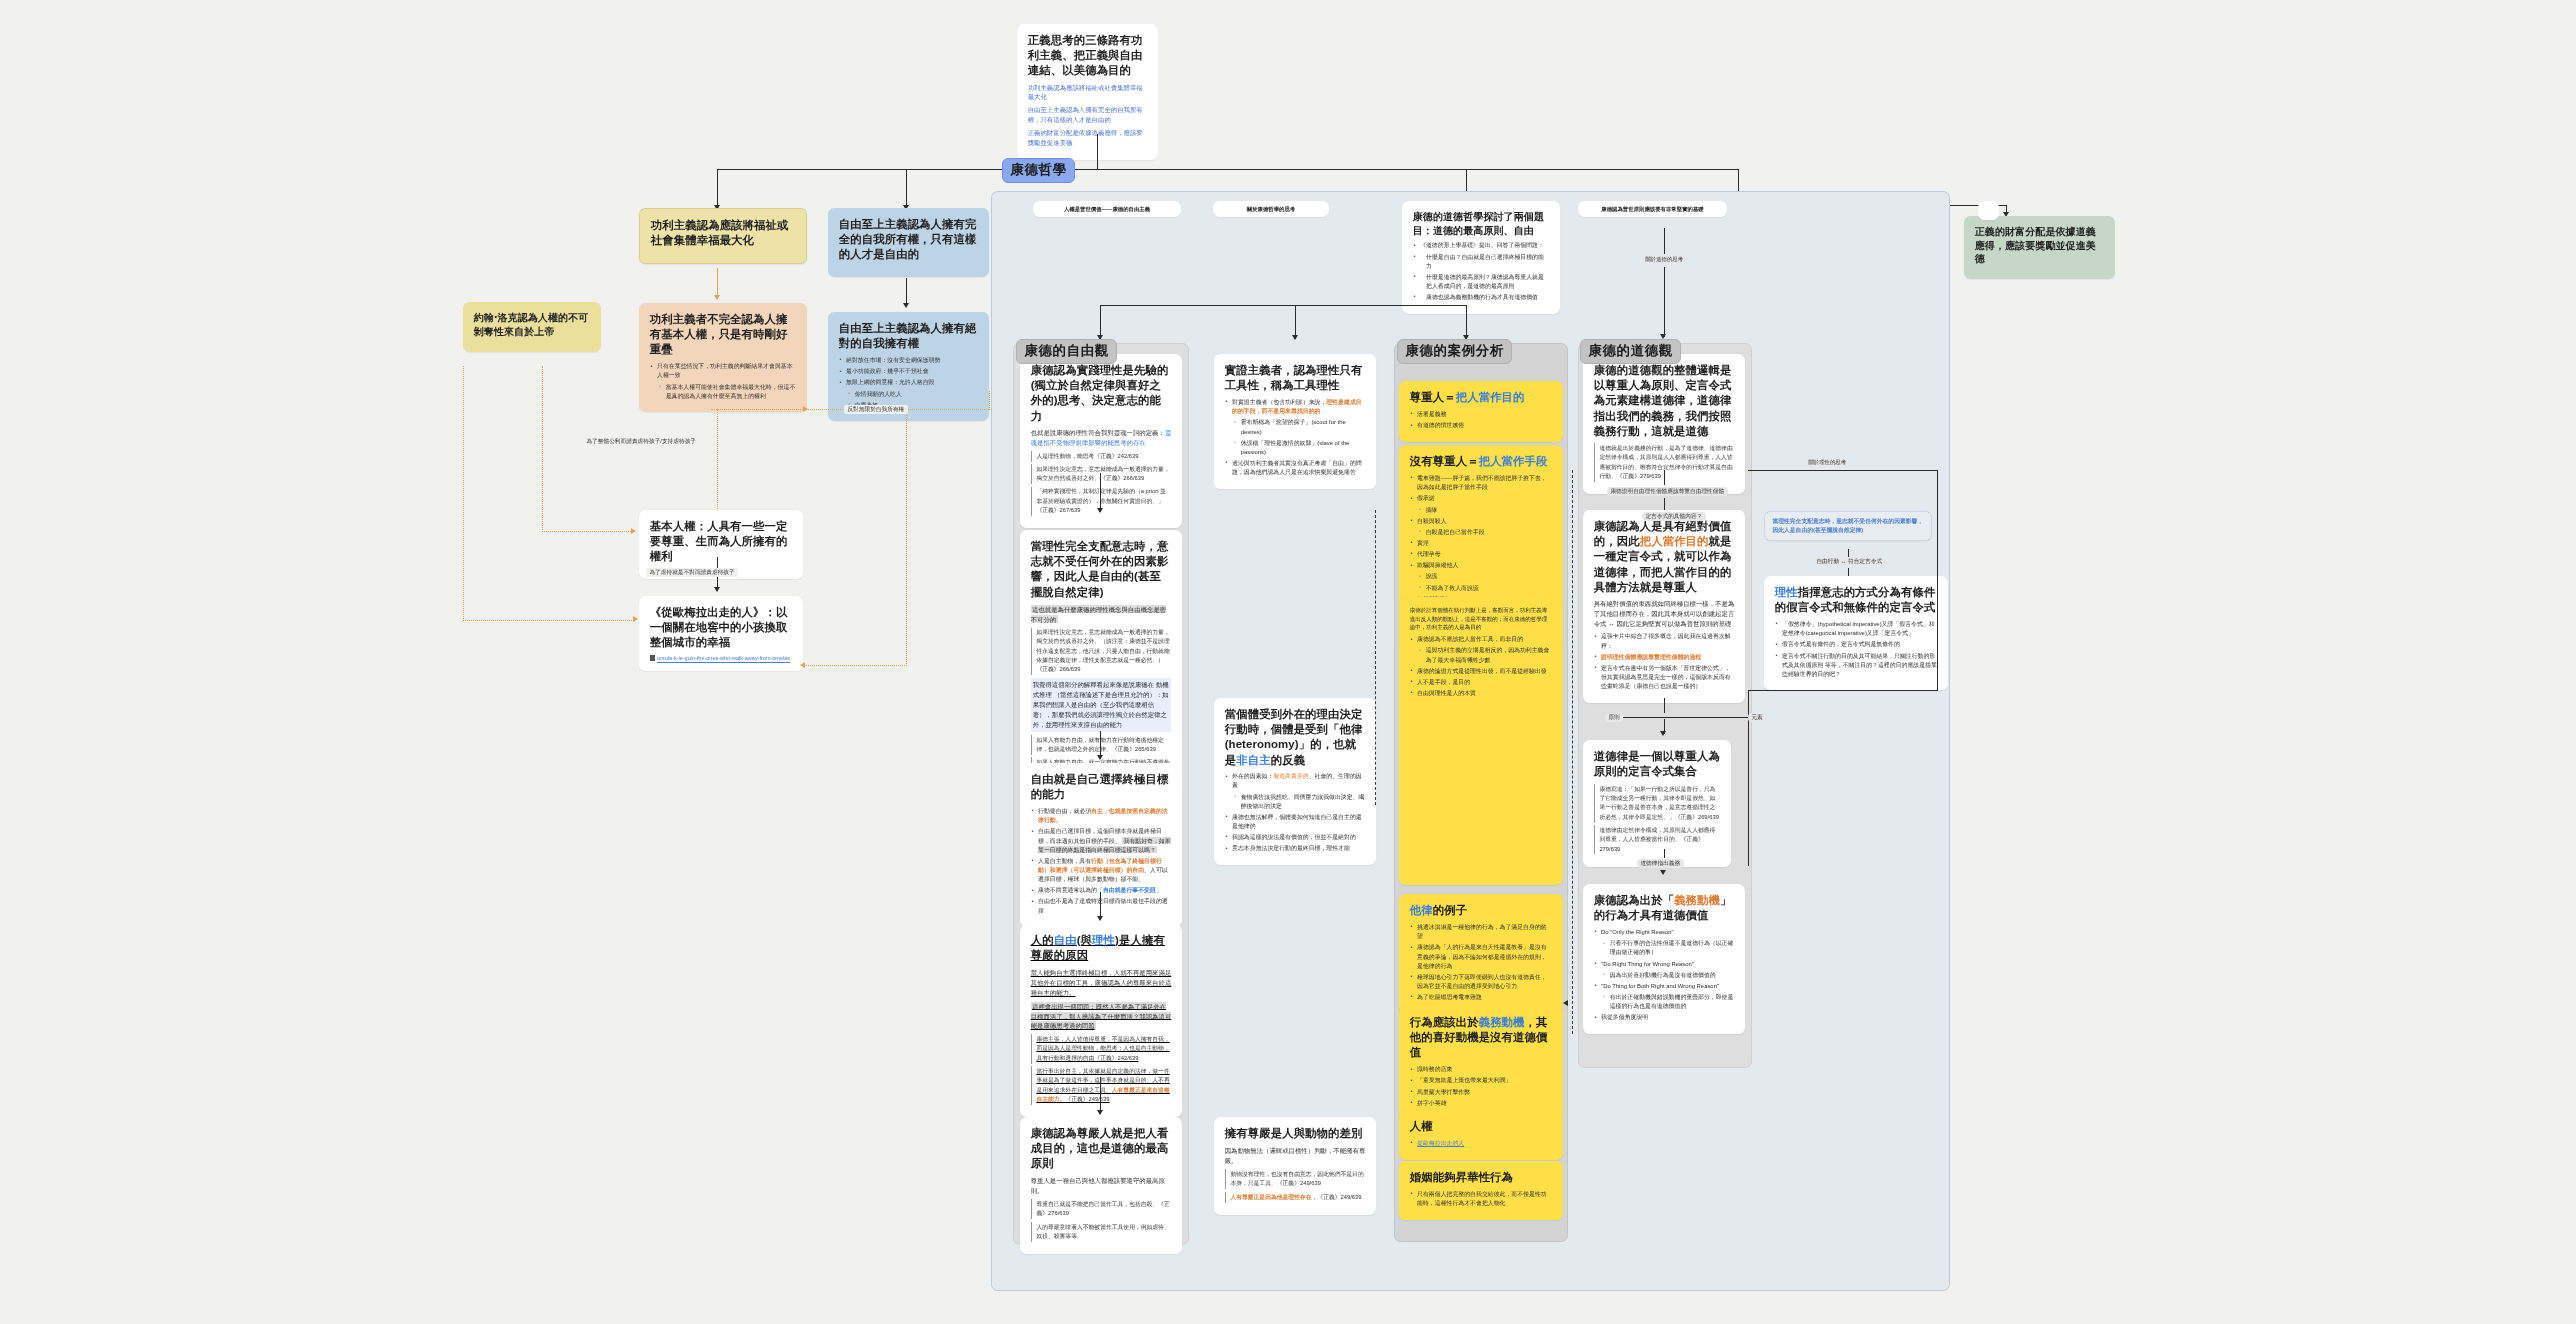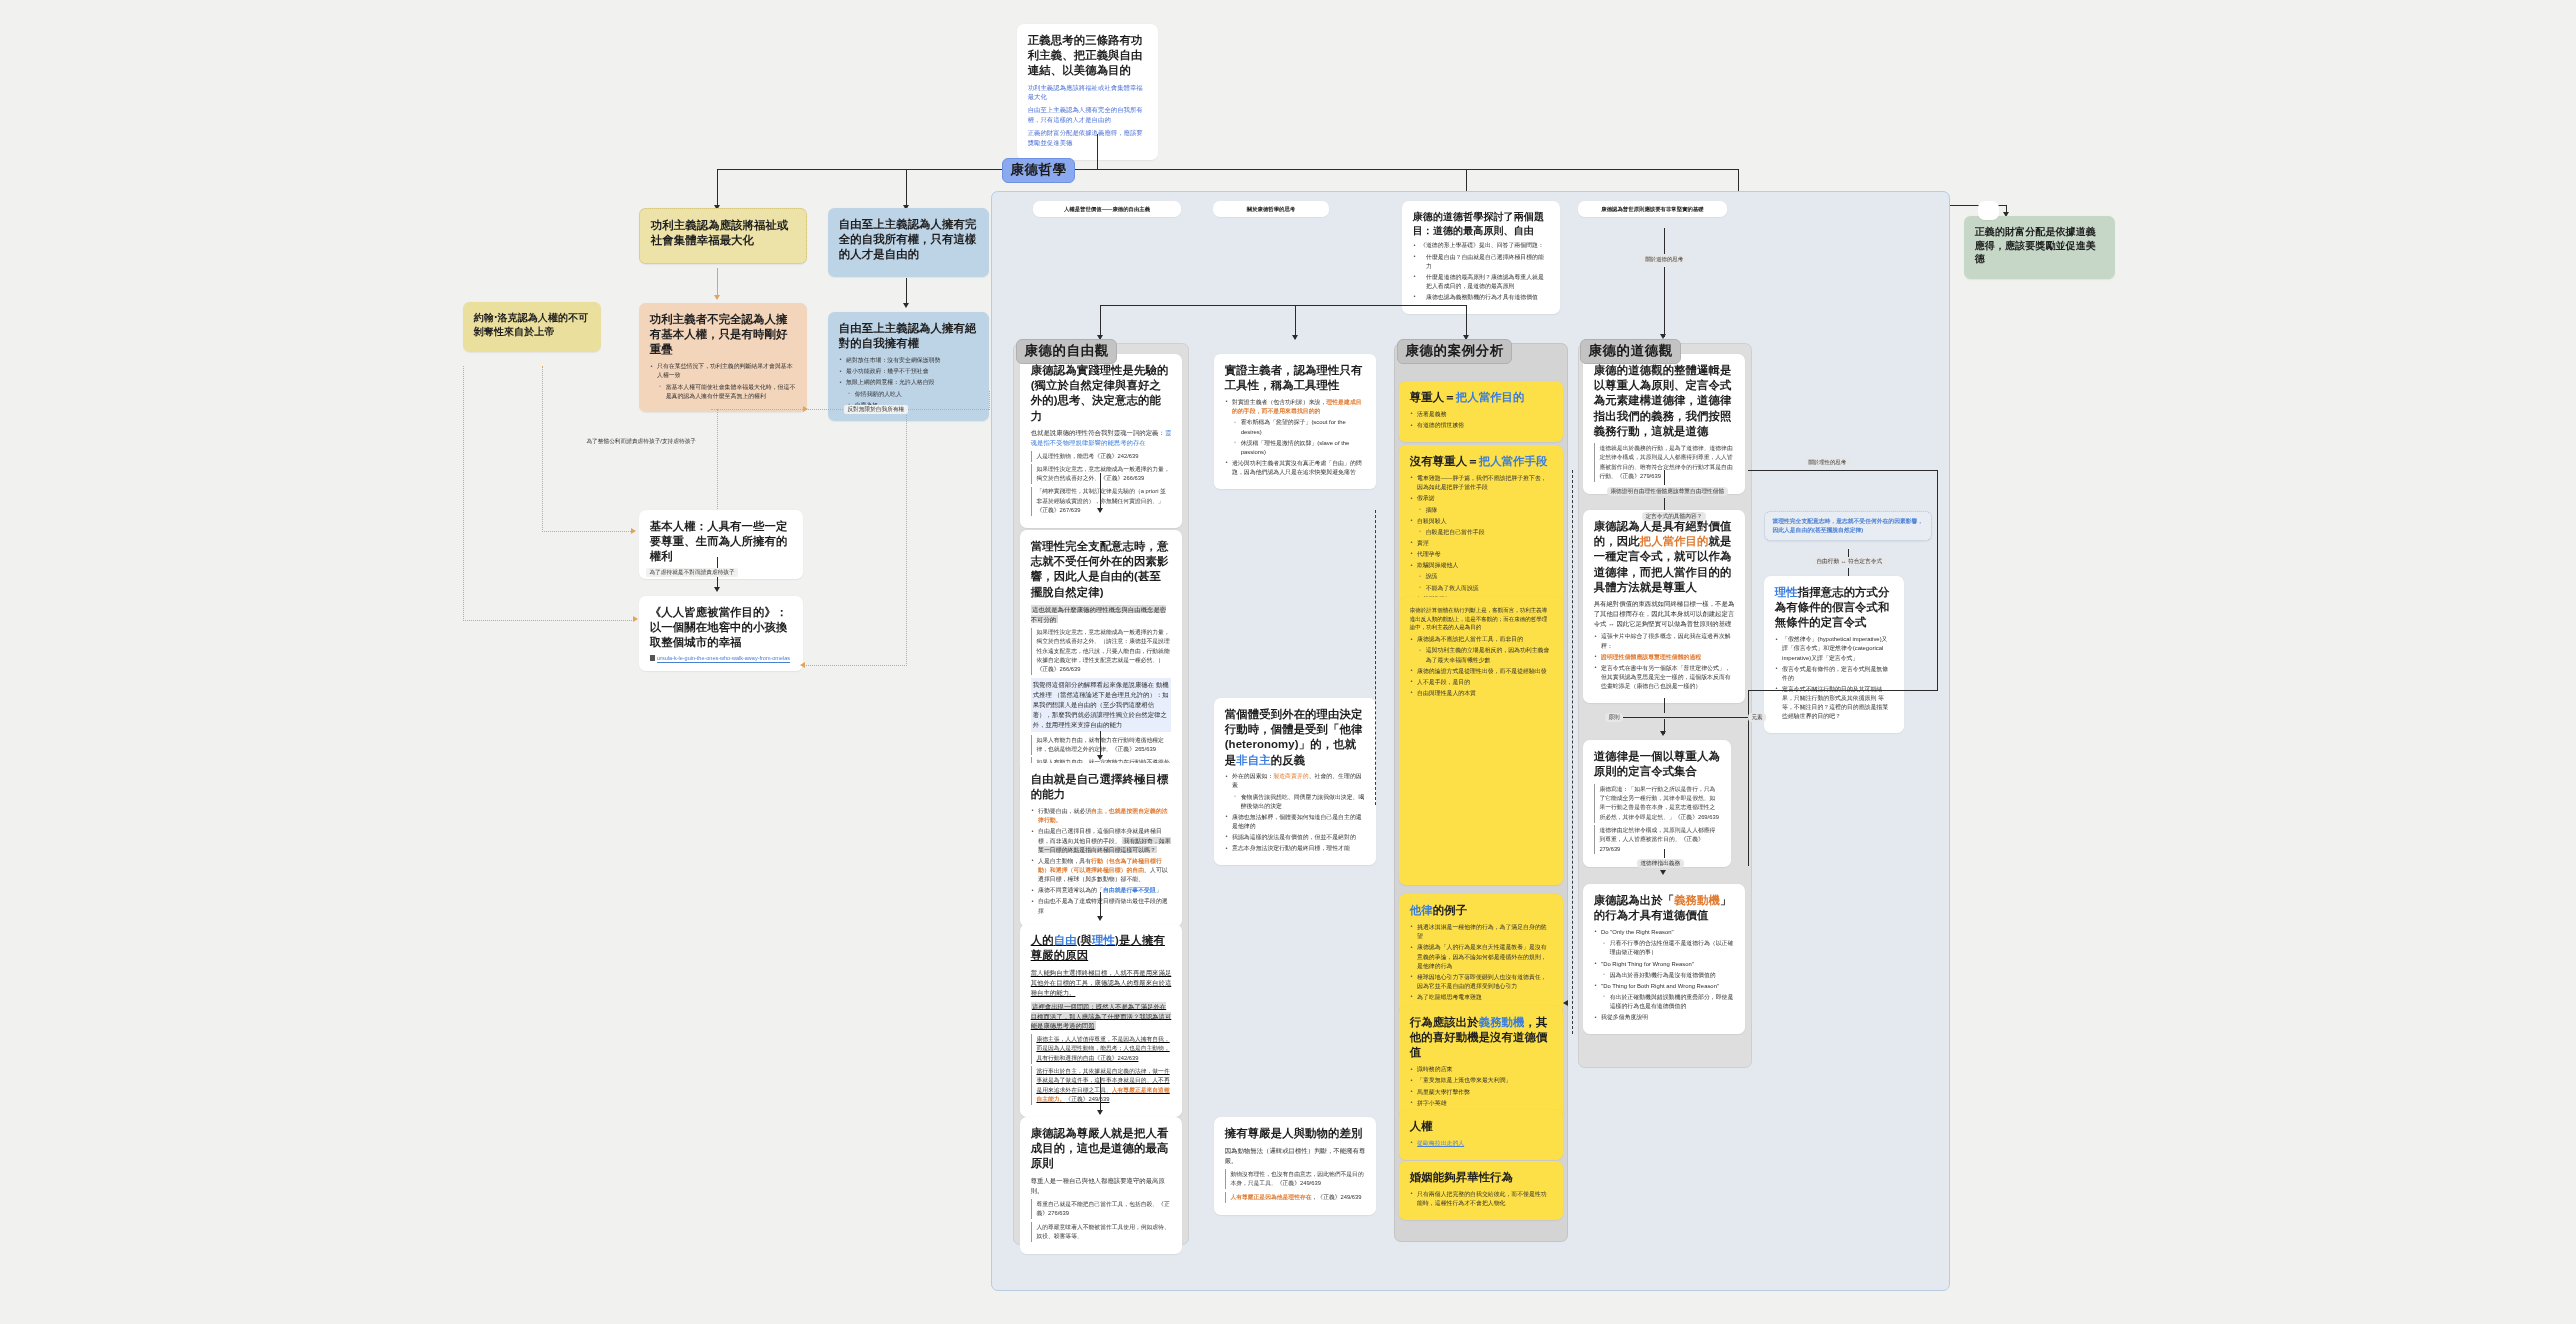--- a/index.html
+++ b/index.html
@@ -171,21 +171,21 @@
   <div class="arr right o" style="left:631px; top:528px;"></div>
 
   <div class="card" style="left:639px; top:510px; width:164px;">
     <h3>基本人權：人具有一些一定要尊重、生而為人所擁有的權利</h3>
   </div>
   <div class="ln v" style="left:717px; top:557px; height:32px;"></div>
   <div class="arr down" style="left:714px; top:587px;"></div>
   <div class="edgelabel" style="left:646px; top:568px;">為了虐待就是不對而譴責虐待孩子</div>
 
   <div class="card" style="left:639px; top:596px; width:164px;">
-    <h3>《人人皆應被當作目的》：以一個關在地窖中的小孩換取整個城市的幸福</h3>
+    <h3>《從歐梅拉出走的人》：以一個關在地窖中的小孩換取整個城市的幸福</h3>
     <div style="font-size:5.5px; color:#4a7fd4; text-decoration:underline; margin-top:3.4px;">
       <span class="fileicon"></span><span>ursula-k-le-guin-the-ones-who-walk-away-from-omelas</span>
     </div>
   </div>
 
   <div class="ln o dot-v" style="left:463px; top:366px; height:255px;"></div>
   <div class="ln o dot-h" style="left:463px; top:620px; width:171px;"></div>
   <div class="arr right o" style="left:633px; top:616px;"></div>
   <div class="ln o dot-v" style="left:906px; top:409px; height:257px;"></div>
   <div class="ln o dot-h" style="left:803px; top:665px; width:104px;"></div>
@@ -436,21 +436,21 @@
 
   <div class="frame plain" style="left:1761px; top:470px; width:178px; height:416px; background:none; border:none;"></div>
 
   <div class="card" style="left:1764px; top:511px; width:168px; padding:5.4px 7.4px; background:#e8edf3; border:0.7px dotted #b6c3d3;">
     <div style="font-size:5.8px; line-height:1.5; color:#4a7fd4; font-weight:bold;">當理性完全支配意志時，意志就不受任何外在的因素影響，因此人是自由的(甚至擺脫自然定律)</div>
   </div>
   <div class="ln v" style="left:1848px; top:549px; height:9.4px;"></div>
   <div class="edgelabel chip" style="left:1813px; top:557px;">自由行動 ↔ 符合定言令式</div>
   <div class="ln v" style="left:1848px; top:568px; height:9.4px;"></div>
 
-  <div class="card" style="left:1764px; top:576px; width:140px;">
+  <div class="card" style="left:1764px; top:576px; width:184px;">
     <h3><span class="hl-blue">理性</span><span>指揮意志的方式分為有條件的假言令式和無條件的定言令式</span></h3>
     <ul>
       <li>「假然律令」(hypothetical imperative)又譯「假言令式」和定然律令(categorical imperative)又譯「定言令式」</li>
       <li>假言令式是有條件的，定言令式則是無條件的</li>
       <li>定言令式不關注行動的目的及其可能結果，只關注行動的形式及其依循原則 等等，不關注目的？這裡的目的應該是指某些經驗世界的目的吧？</li>
     </ul>
   </div>
 
 
   <div class="ln v" style="left:1937px; top:470px; height:221px;"></div>

